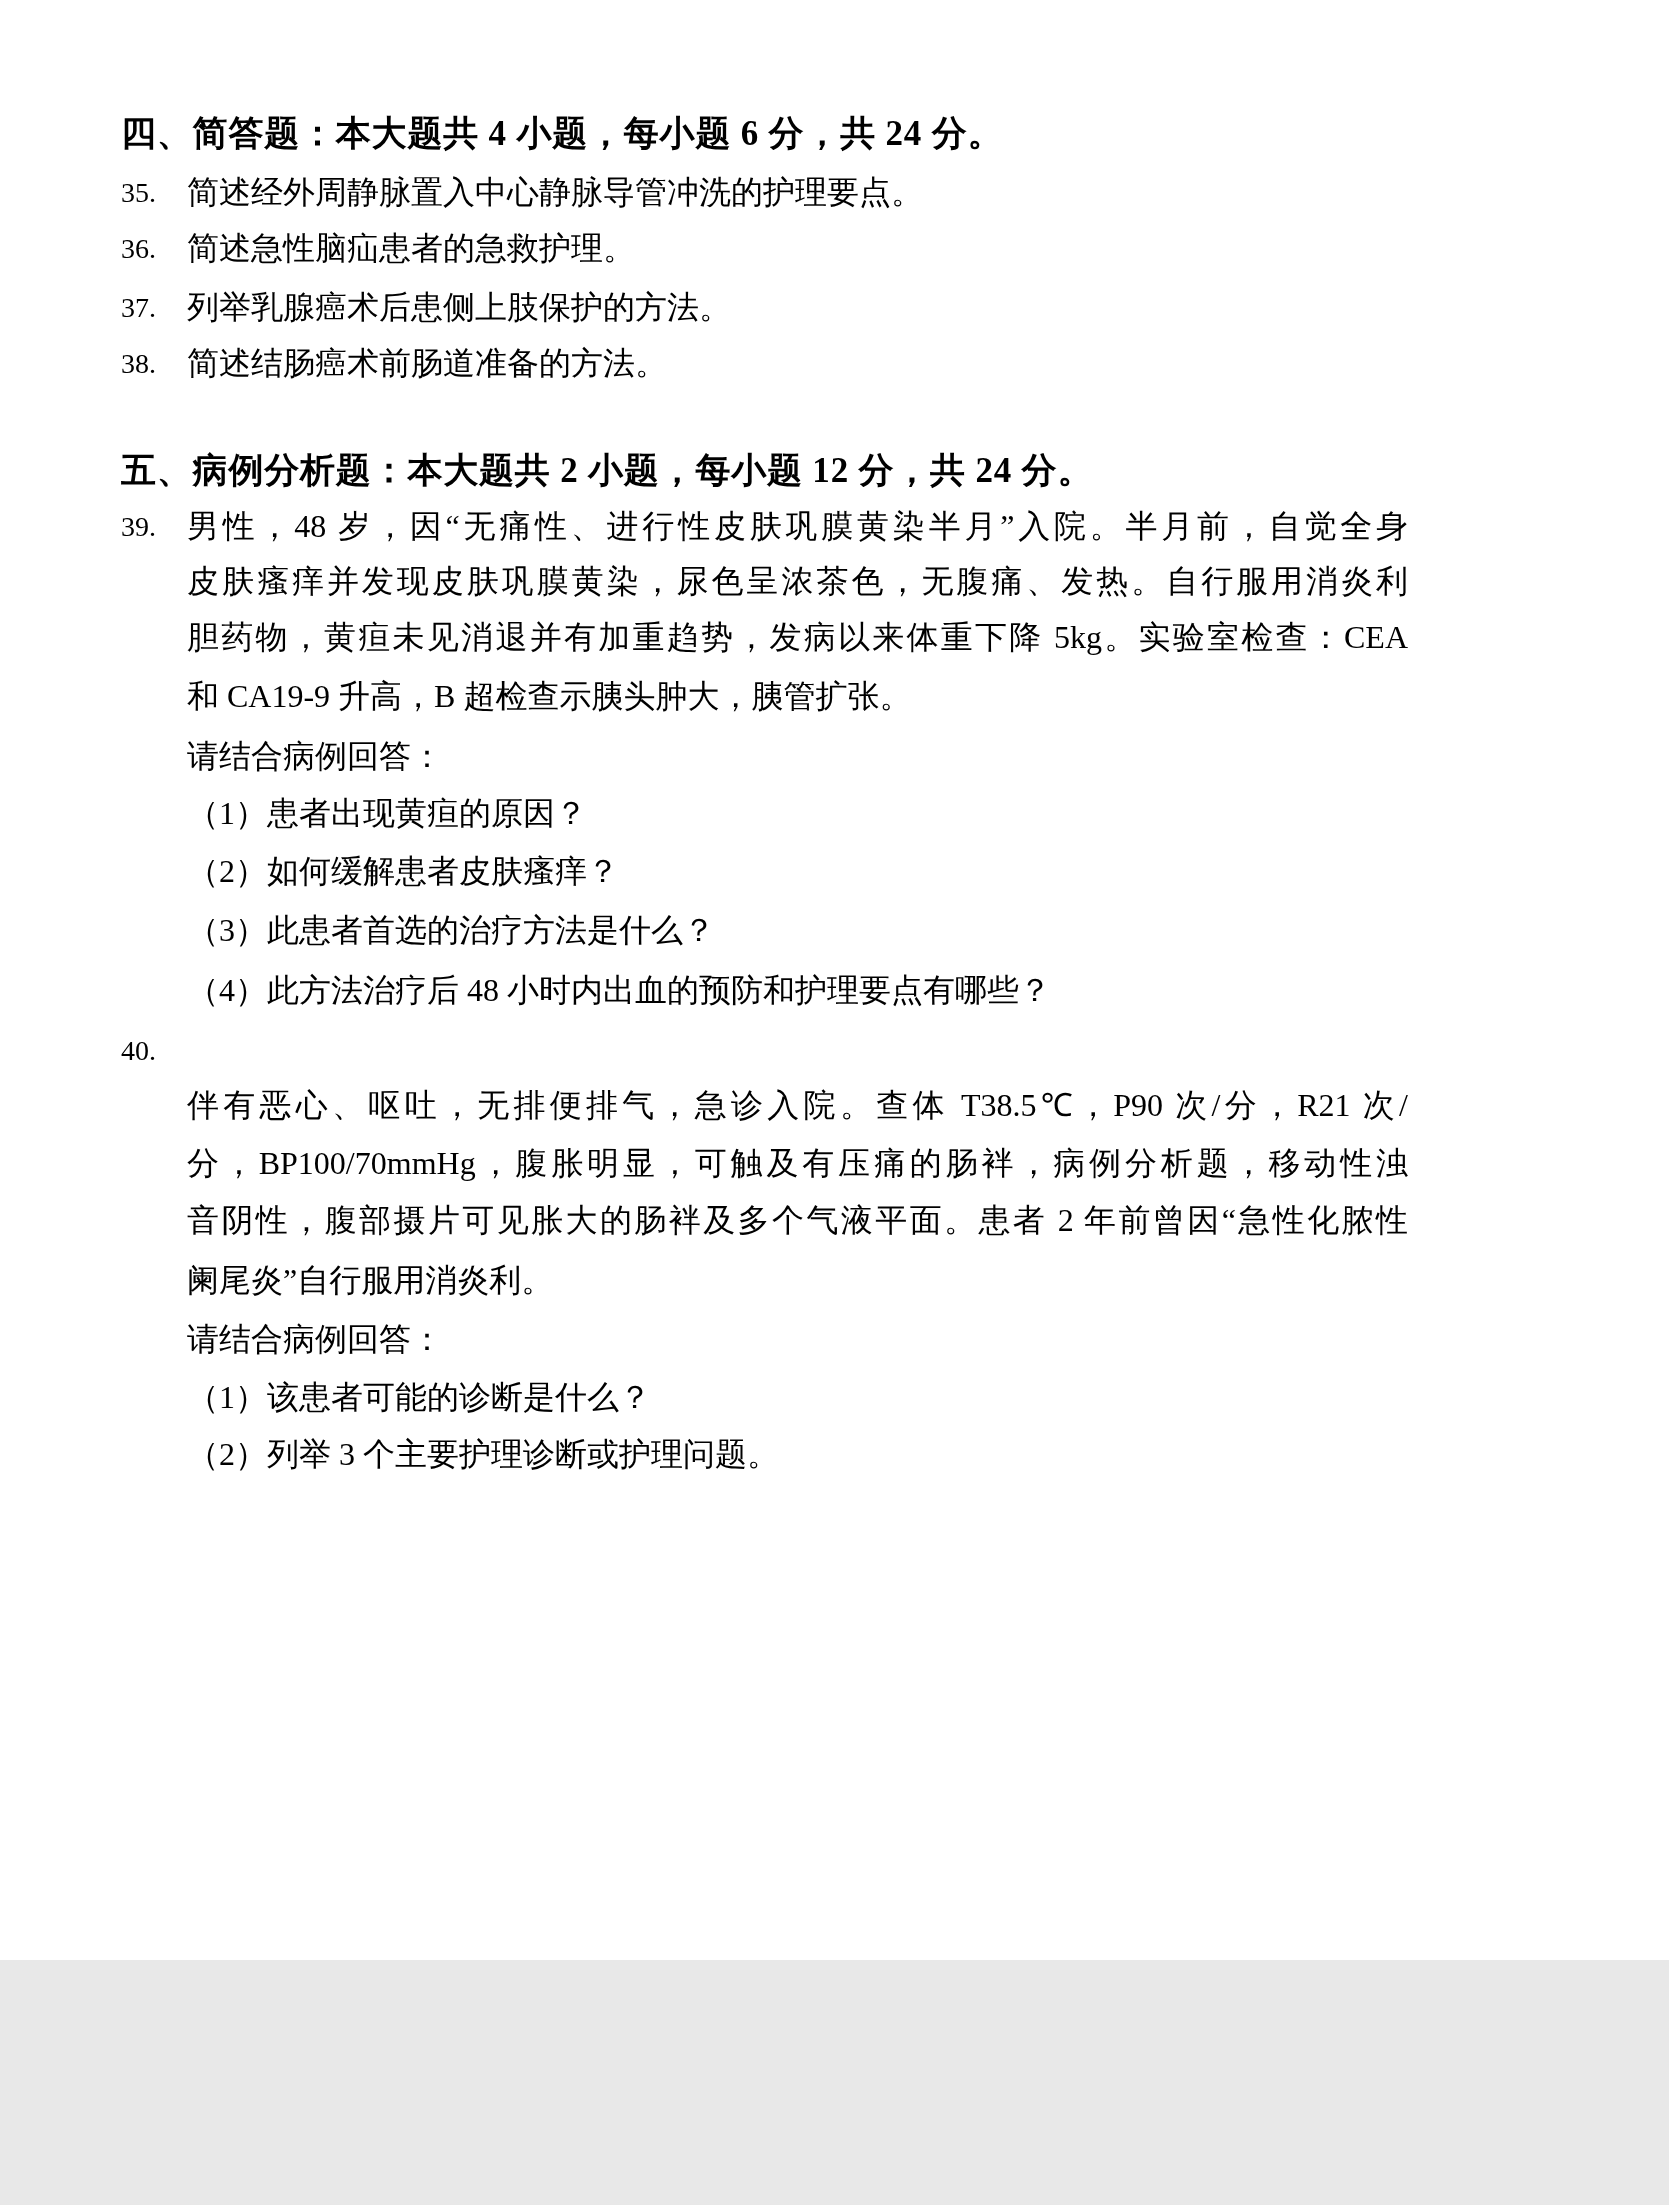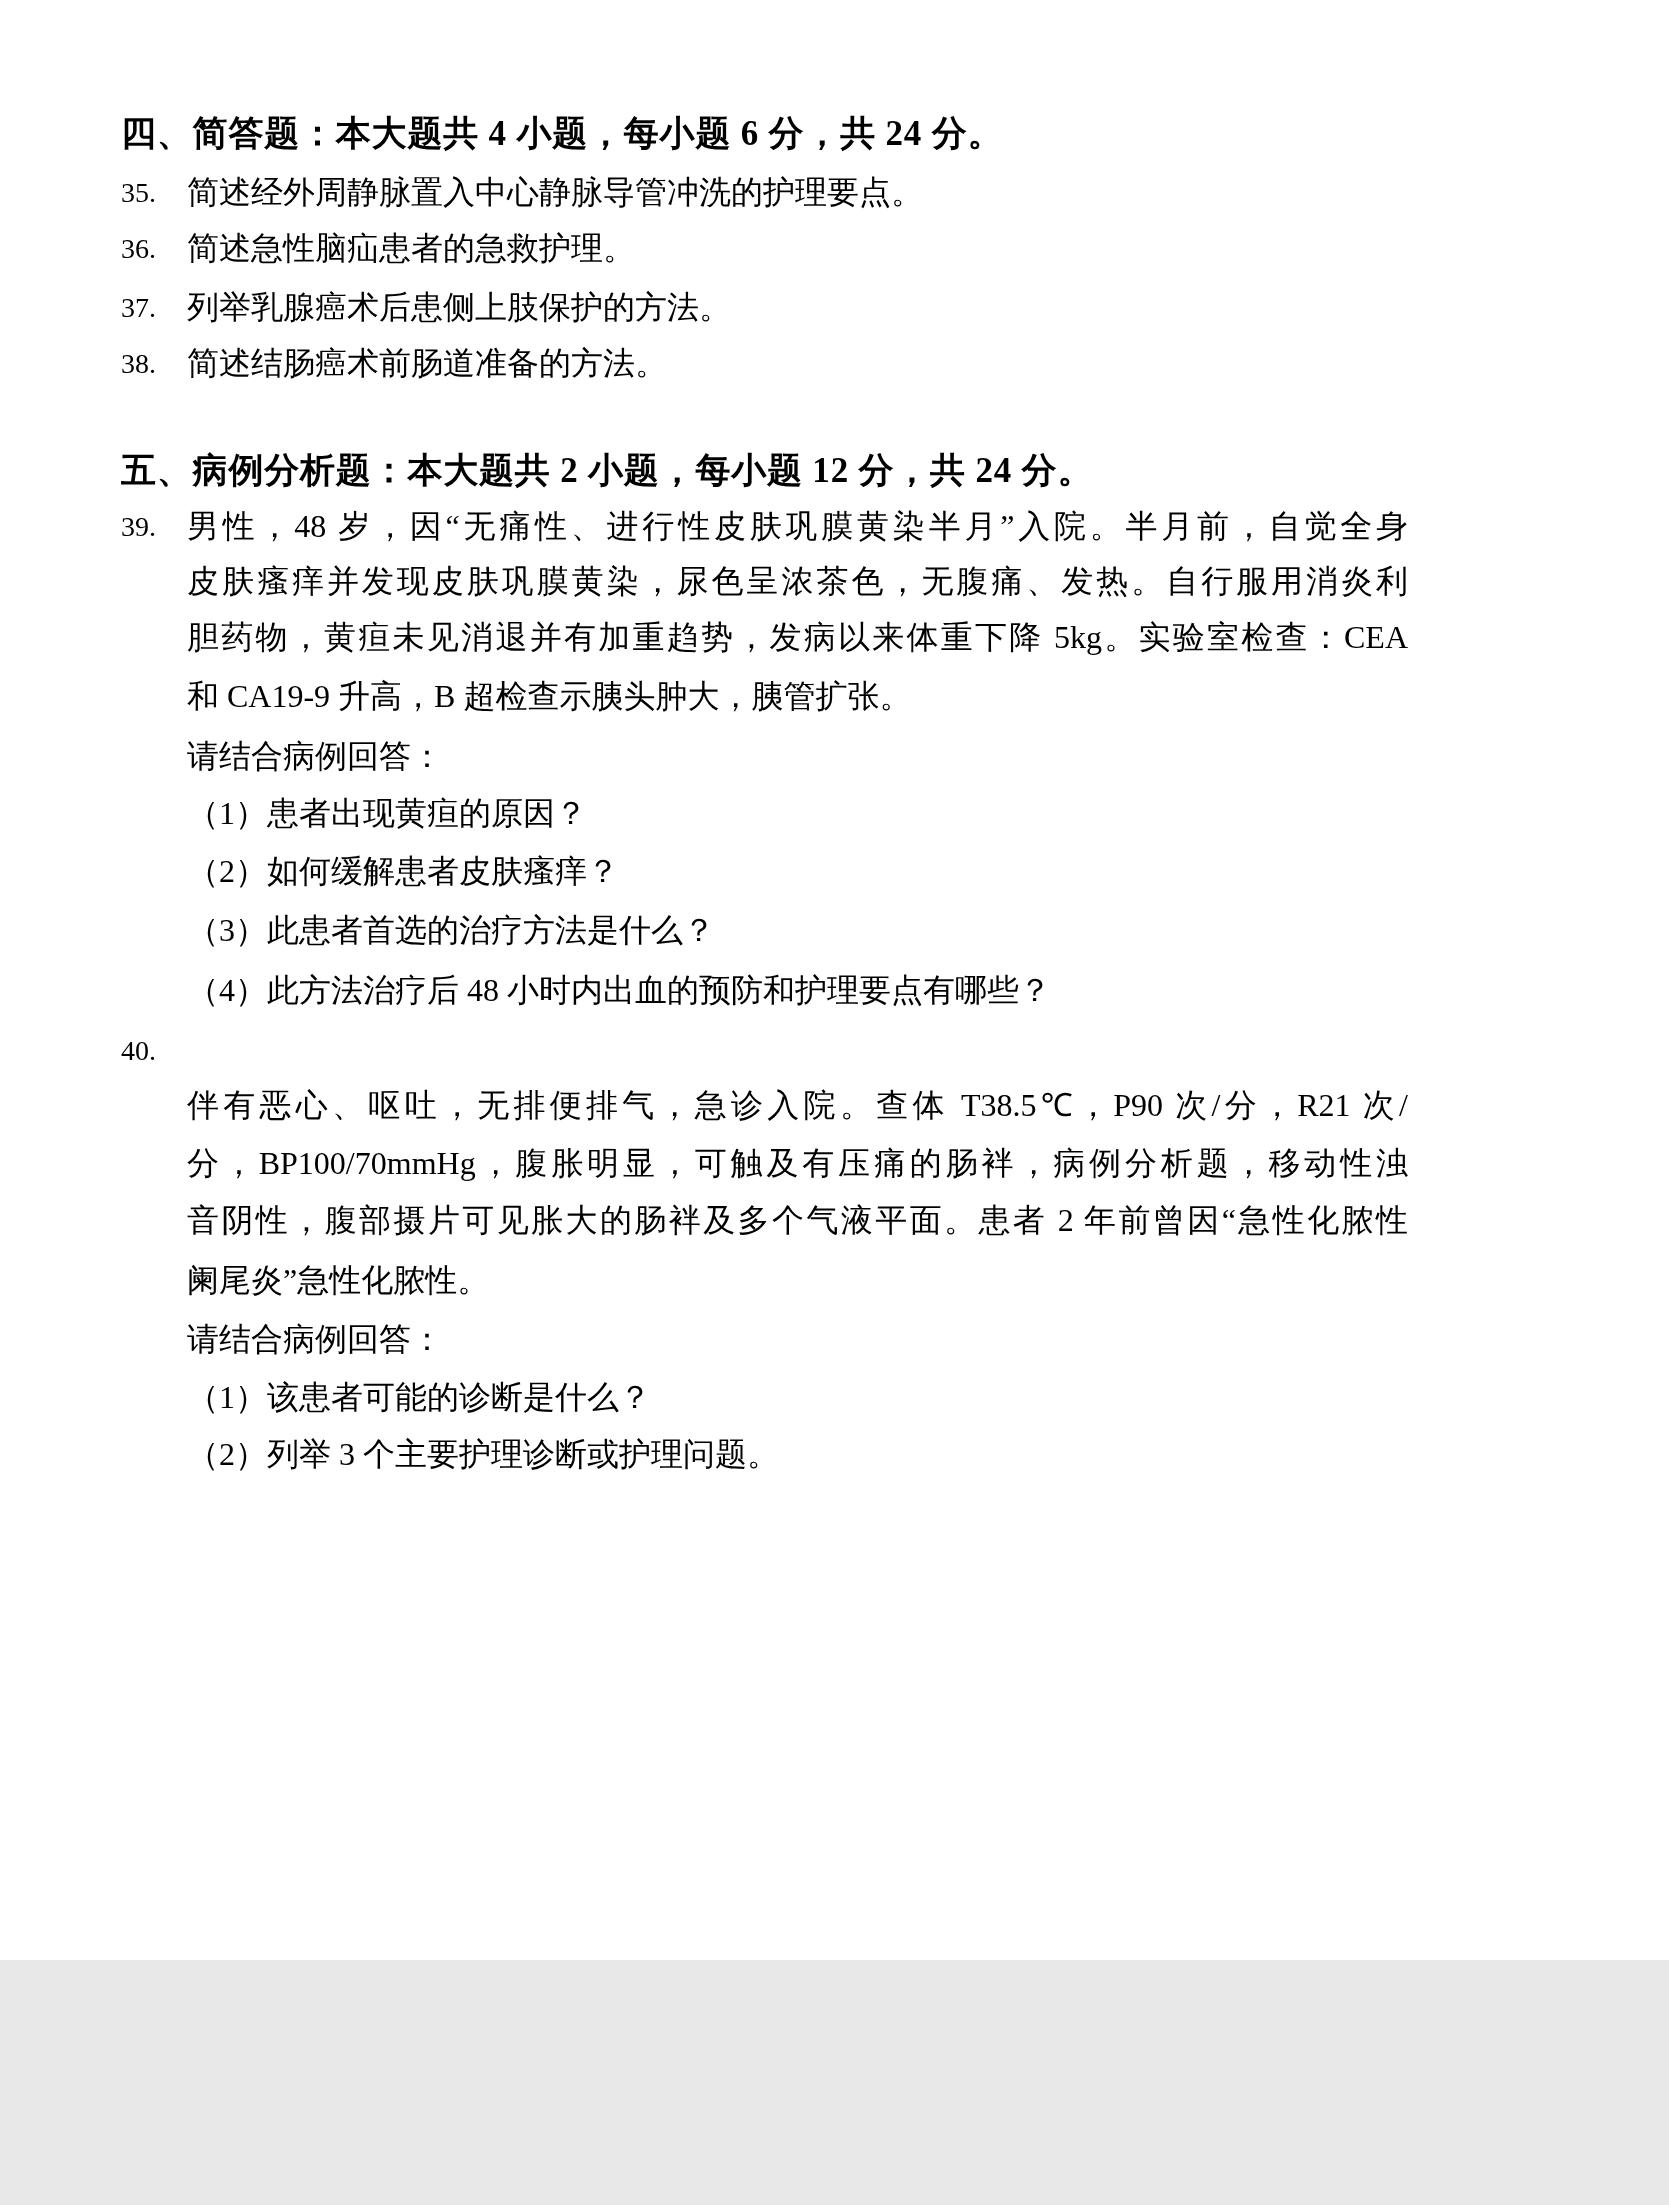--- a/index.html
+++ b/index.html
@@ -83,21 +83,21 @@
   <div class="line" style="top:737px">请结合病例回答：</div>
   <div class="line" style="top:794px">（1）患者出现黄疸的原因？</div>
   <div class="line" style="top:852px">（2）如何缓解患者皮肤瘙痒？</div>
   <div class="line" style="top:911px">（3）此患者首选的治疗方法是什么？</div>
   <div class="line" style="top:971px">（4）此方法治疗后 48 小时内出血的预防和护理要点有哪些？</div>
 
   <div class="num" style="top:1031px">40.</div>
   <div class="line fill" style="top:1086px">伴有恶心、呕吐，无排便排气，急诊入院。查体 T38.5℃，P90 次/分，R21 次/</div>
   <div class="line fill" style="top:1144px">分，BP100/70mmHg，腹胀明显，可触及有压痛的肠袢，病例分析题，移动性浊</div>
   <div class="line fill" style="top:1201px">音阴性，腹部摄片可见胀大的肠袢及多个气液平面。患者 2 年前曾因“急性化脓性</div>
-  <div class="line" style="top:1261px">阑尾炎”急性化脓性。</div>
+  <div class="line" style="top:1261px">阑尾炎”自行服用消炎利。</div>
   <div class="line" style="top:1320px">请结合病例回答：</div>
   <div class="line" style="top:1378px">（1）该患者可能的诊断是什么？</div>
   <div class="line" style="top:1435px">（2）列举 3 个主要护理诊断或护理问题。</div>
 
   <div class="footer">03203#外科护理学(二)试题 第 5 页(共 5 页)</div>
 
 </div>
 
 
 </body></html>

